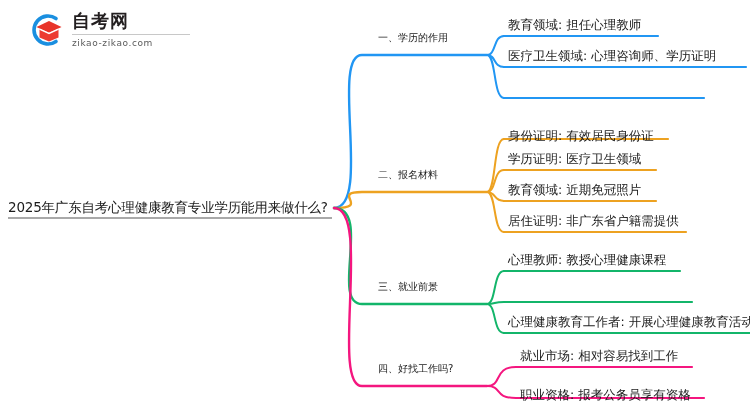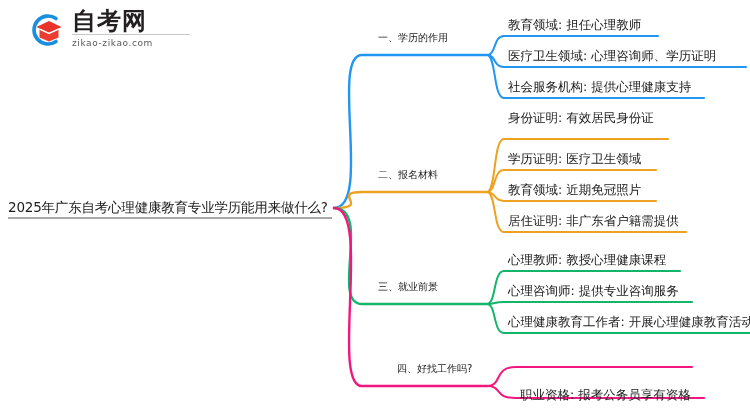--- a/index.html
+++ b/index.html
@@ -32,21 +32,21 @@
   }
   #logo-text-wrap {
     position: absolute;
     left: 46px;
     top: 0px;
     width: 122px;
     height: 44px;
   }
   #logo-title {
     font-family: "DejaVu Sans", "Liberation Sans", sans-serif;
-    font-size: 24px;
+    font-size: 18px;
     font-weight: bold;
     color: #231f20;
     letter-spacing: 1px;
     line-height: 26px;
     white-space: nowrap;
   }
   #logo-divider {
     width: 118px;
     height: 1px;
     background: #c8c8c8;
@@ -149,25 +149,24 @@
         <line x1="516" y1="367" x2="692" y2="367" stroke="#f4167f" stroke-width="2.2" stroke-linecap="round"></line>
         <path d="M 487 386 C 502.95 386 493 367 516 367" fill="none" stroke="#f4167f" stroke-width="2" stroke-linecap="round"></path>
         <line x1="516" y1="398" x2="704" y2="398" stroke="#f4167f" stroke-width="2.2" stroke-linecap="round"></line>
         <path d="M 487 386 C 502.95 386 493 398 516 398" fill="none" stroke="#f4167f" stroke-width="2" stroke-linecap="round"></path>
       </g>
     </svg>
 <div class="node-label root-label" style="left: 8px; top: 201px;">2025年广东自考心理健康教育专业学历能用来做什么?</div>
     <div class="node-label branch-label" style="left: 378px; top: 33px;">一、学历的作用</div>
     <div class="node-label leaf-label" style="left: 508px; top: 19px;">教育领域: 担任心理教师</div>
     <div class="node-label leaf-label" style="left: 508px; top: 50px;">医疗卫生领域: 心理咨询师、学历证明</div>
-    <div class="node-label leaf-label" style="left: 508px; top: 81px;">社会服务机构: 提供心理健康支持</div>
     <div class="node-label branch-label" style="left: 378px; top: 170px;">二、报名材料</div>
-    <div class="node-label leaf-label" style="left: 508px; top: 112px;">身份证明: 有效居民身份证</div>
+    <div class="node-label leaf-label" style="left: 508px; top: 130px;">身份证明: 有效居民身份证</div>
     <div class="node-label leaf-label" style="left: 508px; top: 153px;">学历证明: 医疗卫生领域</div>
     <div class="node-label leaf-label" style="left: 508px; top: 184px;">教育领域: 近期免冠照片</div>
     <div class="node-label leaf-label" style="left: 508px; top: 215px;">居住证明: 非广东省户籍需提供</div>
     <div class="node-label branch-label" style="left: 378px; top: 282px;">三、就业前景</div>
     <div class="node-label leaf-label" style="left: 508px; top: 254px;">心理教师: 教授心理健康课程</div>
-    <div class="node-label leaf-label" style="left: 508px; top: 285px;">心理咨询师: 提供专业咨询服务</div>
     <div class="node-label leaf-label" style="left: 508px; top: 316px;">心理健康教育工作者: 开展心理健康教育活动</div>
-    <div class="node-label branch-label" style="left: 397px; top: 364px;">四、好找工作吗?</div>
+    <div class="node-label branch-label" style="left: 378px; top: 364px;">四、好找工作吗?</div>
+    <div class="node-label leaf-label" style="left: 520px; top: 350px;">就业市场: 相对容易找到工作</div>
     <div class="node-label leaf-label" style="left: 520px; top: 381px; margin-top: 8px;">职业资格: 报考公务员享有资格</div>
   </div>
 
 </body></html>

